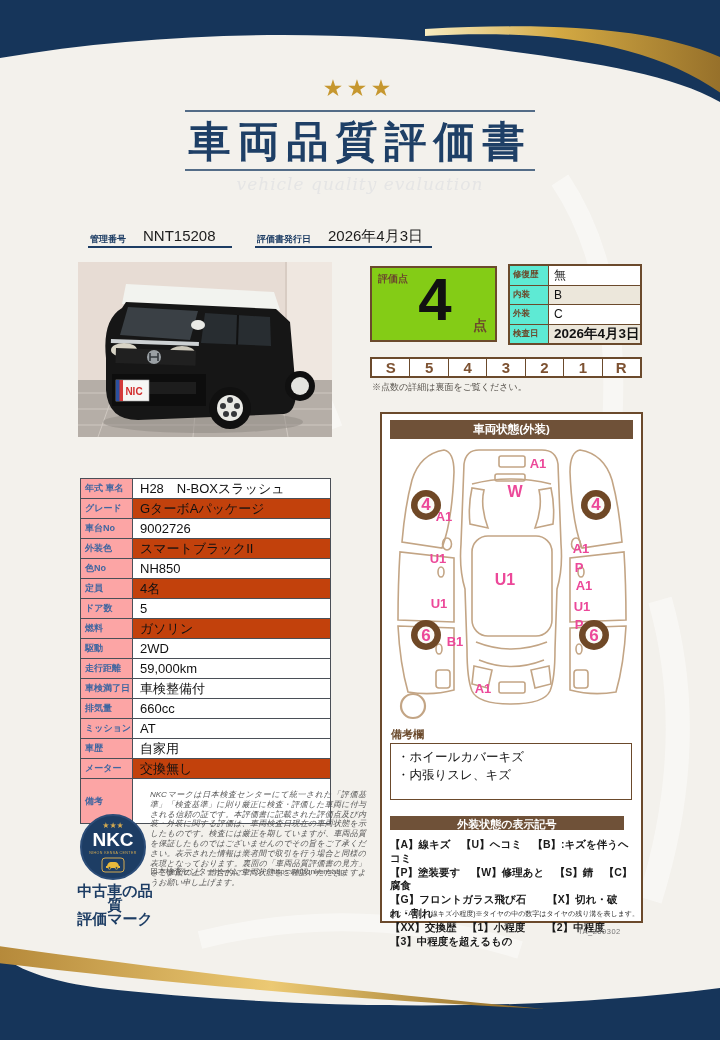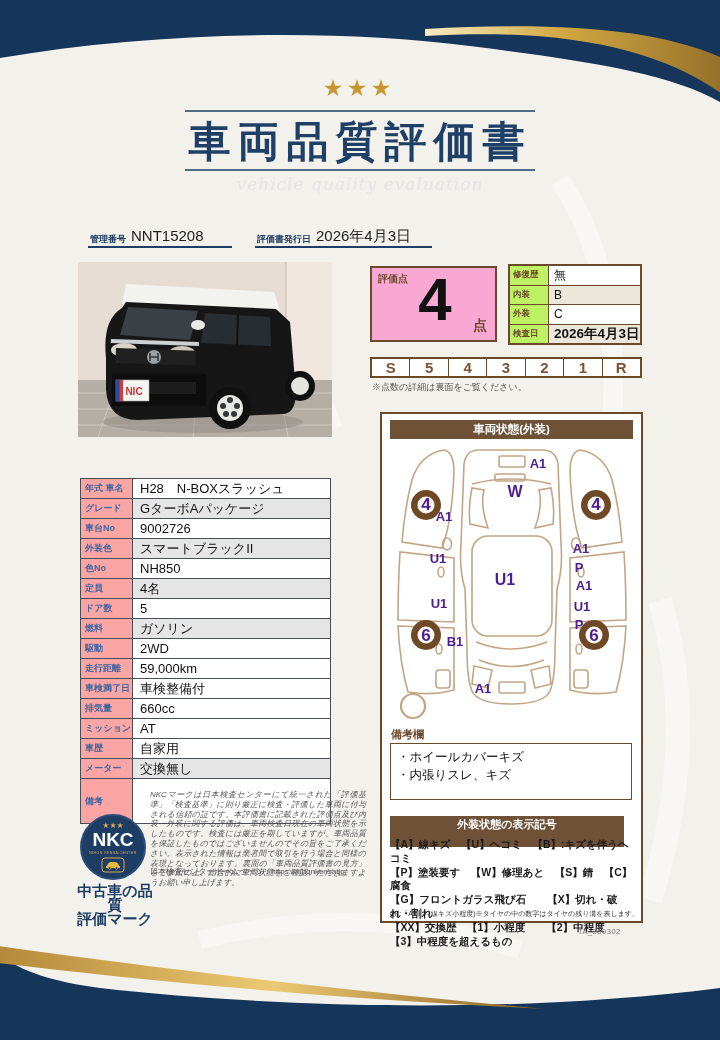--- a/index.html
+++ b/index.html
@@ -10,78 +10,78 @@
 
   
   .stars{left:0;top:76px;width:720px;text-align:center;color:#c6972f;font-size:20px;
          letter-spacing:6px;font-weight:bold;}
   .rule{left:185px;width:350px;height:2px;background:#1e3f66;opacity:.75;}
   .title{left:0;top:114px;width:720px;text-align:center;color:#1e3f66;
          font-family:"Liberation Serif",serif;font-weight:bold;font-size:42px;letter-spacing:7px;}
   .subtitle{left:0;top:174px;width:720px;text-align:center;color:#e5e5e5;
             font-family:"DejaVu Serif",serif;font-style:italic;font-size:17px;letter-spacing:1px;}
   .meta-label{font-size:9px;font-weight:bold;color:#1d3d64;top:233px;}
-  .meta-value{font-size:15px;color:#1c1c1c;top:227px;}
+  .meta-value{font-size:15px;color:#1c1c1c;top:227px;margin-left:12px;}
   .meta-line{top:246px;height:2px;background:#1d3d64;}
 
   
   .photo{left:78px;top:262px;width:254px;height:175px;}
   table.vt{left:80px;top:478px;width:251px;border-collapse:collapse;position:absolute;
            table-layout:fixed;}
   table.vt td{border:1px solid #4a4f57;height:19px;padding:0;overflow:hidden;white-space:nowrap;}
   table.vt td.l{width:47px;background:#fca5a5;color:#4066a0;font-size:9px;font-weight:bold;
                 padding-left:4px;}
   table.vt td.v{background:#fff;color:#111;font-size:13px;padding-left:7px;}
-  table.vt tr.tint td.v{background:#e5e5e5;}
+  table.vt tr.tint td.v{background:#c2410c;}
   table.vt tr.tall td{height:44px;}
 
   .nkc-caption{left:70px;top:884px;width:90px;text-align:center;color:#1d3d64;
                font-weight:bold;font-size:15px;line-height:14px;}
   .nkc-desc{left:150px;top:790px;width:216px;font-size:8px;line-height:9.8px;color:#555;
             text-align:justify;font-style:italic;}
   .nkc-home{left:150px;top:866px;width:216px;font-size:8px;color:#555;}
 
   
-  .score-box{left:370px;top:266px;width:127px;height:76px;background:#f9a8d4;
+  .score-box{left:370px;top:266px;width:127px;height:76px;background:#84cc16;
              border:2.5px solid #6b4a2c;box-sizing:border-box;}
   .score-label{left:6px;top:4px;font-size:10px;font-weight:bold;color:#6b4a2c;}
   .score-value{left:28px;top:-6px;width:70px;text-align:center;font-size:60px;
                font-weight:bold;color:#111;line-height:76px;}
   .score-unit{right:8px;bottom:5px;font-size:14px;font-weight:bold;color:#6b4a2c;}
 
   table.ct{left:508px;top:264px;width:134px;border-collapse:collapse;position:absolute;
            table-layout:fixed;border:2px solid #6b4a2c;}
   table.ct td{border:1px solid #6b4a2c;height:18.5px;padding:0;white-space:nowrap;overflow:hidden;}
-  table.ct td.l{width:35px;background:#bef264;color:#6b4a2c;font-size:8.5px;font-weight:bold;
+  table.ct td.l{width:35px;background:#5eead4;color:#6b4a2c;font-size:8.5px;font-weight:bold;
                 padding-left:3px;}
   table.ct td.v{background:#fff;color:#111;font-size:12px;padding-left:5px;}
   table.ct tr.tint td.v{background:#ece7db;}
   table.ct tr.date td.v{font-size:13.5px;font-weight:bold;}
 
   .grade-strip{left:370px;top:357px;width:272px;height:21px;display:flex;
                border:2.5px solid #6b4a2c;background:#fff;box-sizing:border-box;}
   .grade-cell{flex:1;border-right:1.5px solid #6b4a2c;display:flex;align-items:center;
               justify-content:center;font-size:15px;font-weight:bold;color:#7d5232;}
   .grade-cell:last-child{border-right:none;}
   .score-note{left:372px;top:381px;font-size:9px;color:#55504a;}
 
   
   .diagram{left:380px;top:412px;width:263px;height:511px;background:#fff;
            border:2px solid #6b4a2c;box-sizing:border-box;}
   .bar{background:#6f5138;color:#fff;font-weight:bold;text-align:center;}
   .diag-header{left:8px;top:6px;width:243px;height:19px;font-size:11.5px;line-height:19px;}
-  .mark{position:absolute;transform:translate(-50%,-50%);color:#4c1d95;font-weight:bold;
+  .mark{position:absolute;transform:translate(-50%,-50%);color:#ec4899;font-weight:bold;
         font-size:13px;line-height:13px;}
   .mark.big{font-size:16px;}
   .mark.tire{font-size:17px;}
   .remarks-label{left:9px;top:313px;font-size:11px;font-weight:bold;color:#6b4a2c;}
   .remarks-box{left:8px;top:329px;width:242px;height:57px;border:1.5px solid #6b4a2c;
                background:#fff;padding:4px 0 0 6px;box-sizing:border-box;}
   .remark-line{font-size:12.5px;color:#111;line-height:18px;}
-  .legend-bar{left:8px;top:402px;width:234px;height:31px;font-size:11px;line-height:17px;}
+  .legend-bar{left:8px;top:402px;width:234px;height:14px;font-size:11px;line-height:17px;}
   .legend{left:8px;top:424px;width:246px;font-size:10.5px;font-weight:bold;color:#1a1a1a;
           line-height:13.8px;}
   .legend-note{left:8px;top:495px;font-size:7px;color:#333;}
   .footer-code{left:578px;top:927px;font-size:7.5px;color:#777;letter-spacing:.5px;}
 </style>
 </head>
 <body>
 
 <div class="page">
 

